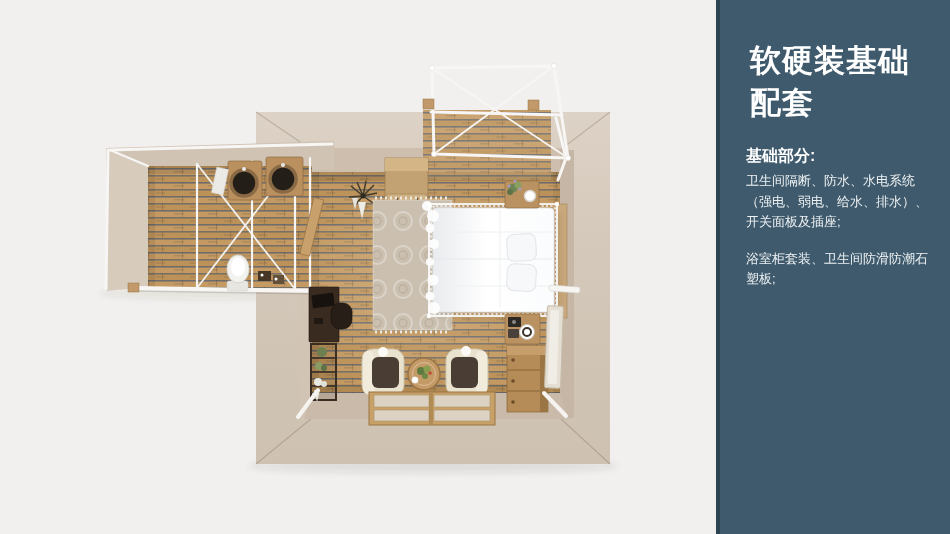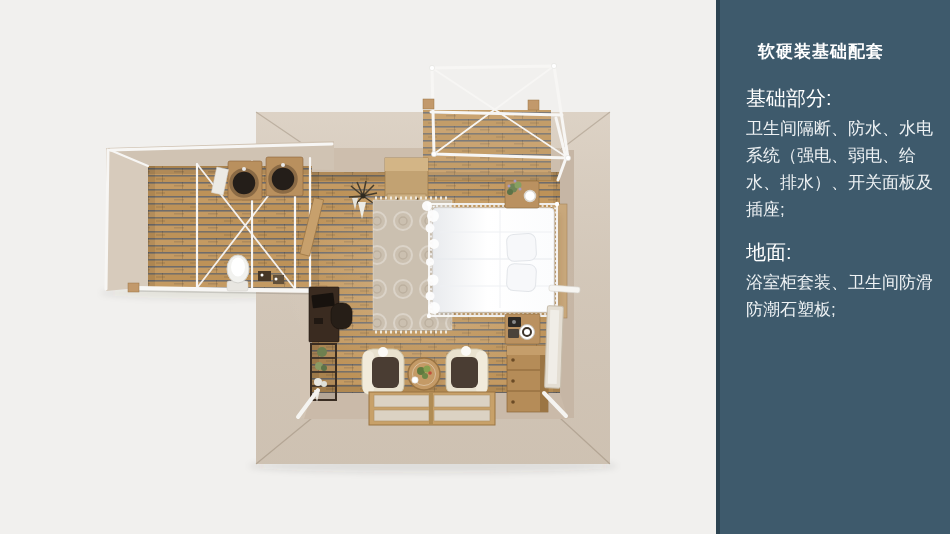--- a/index.html
+++ b/index.html
@@ -12,24 +12,24 @@
   }
   html,body{margin:0;padding:0;}
   body{font-family:"Liberation Sans","DejaVu Sans",sans-serif;background:#888;}
   .stage{position:relative;width:950px;height:534px;background:var(--canvas-bg);overflow:hidden;}
   .render-area{position:absolute;left:0;top:0;width:717px;height:534px;}
   .sidebar{
     position:absolute;top:0;right:0;width:234px;height:534px;box-sizing:border-box;
     background:var(--sidebar-bg);border-left:4px solid var(--sidebar-edge);
     padding:40px 16px 0 26px;color:var(--text-primary);
   }
-  .sidebar h1{margin:0 0 22px 12px;font-size:17px;font-weight:700;letter-spacing:1px;color:var(--text-primary);}
+  .sidebar h1{margin:0 0 22px 4px;font-size:31px;font-weight:700;letter-spacing:1px;color:var(--text-primary);}
   .sidebar section{margin:0 0 16px 0;}
-  .sidebar h2{margin:15px 0 4px 0;font-size:20px;font-weight:400;color:var(--text-primary);}
-  .sidebar p{margin:0;font-size:17px;line-height:1.58;color:var(--text-body);}
+  .sidebar h2{margin:15px 0 4px 0;font-size:16px;font-weight:700;color:var(--text-primary);}
+  .sidebar p{margin:0;font-size:13px;line-height:1.58;color:var(--text-body);}
   
   .wall{fill:var(--wall);}
   .frame{stroke:var(--frame-white);fill:none;stroke-linecap:round;}
   .plank{fill:var(--floor-plank);}
   .gap{fill:var(--floor-gap);}
   .wood{fill:var(--furniture-wood);}
 </style>
 </head>
 <body>
 
@@ -295,18 +295,17 @@
     </section>
 
     <section>
     </section>
 
 
     <section>
     </section>
 
     <section>
-      <h2>地面:</h2>
       <p>浴室柜套装、卫生间防滑防潮石塑板;</p>
     </section>
   </aside>
 
 </div>
 
 </body></html>

